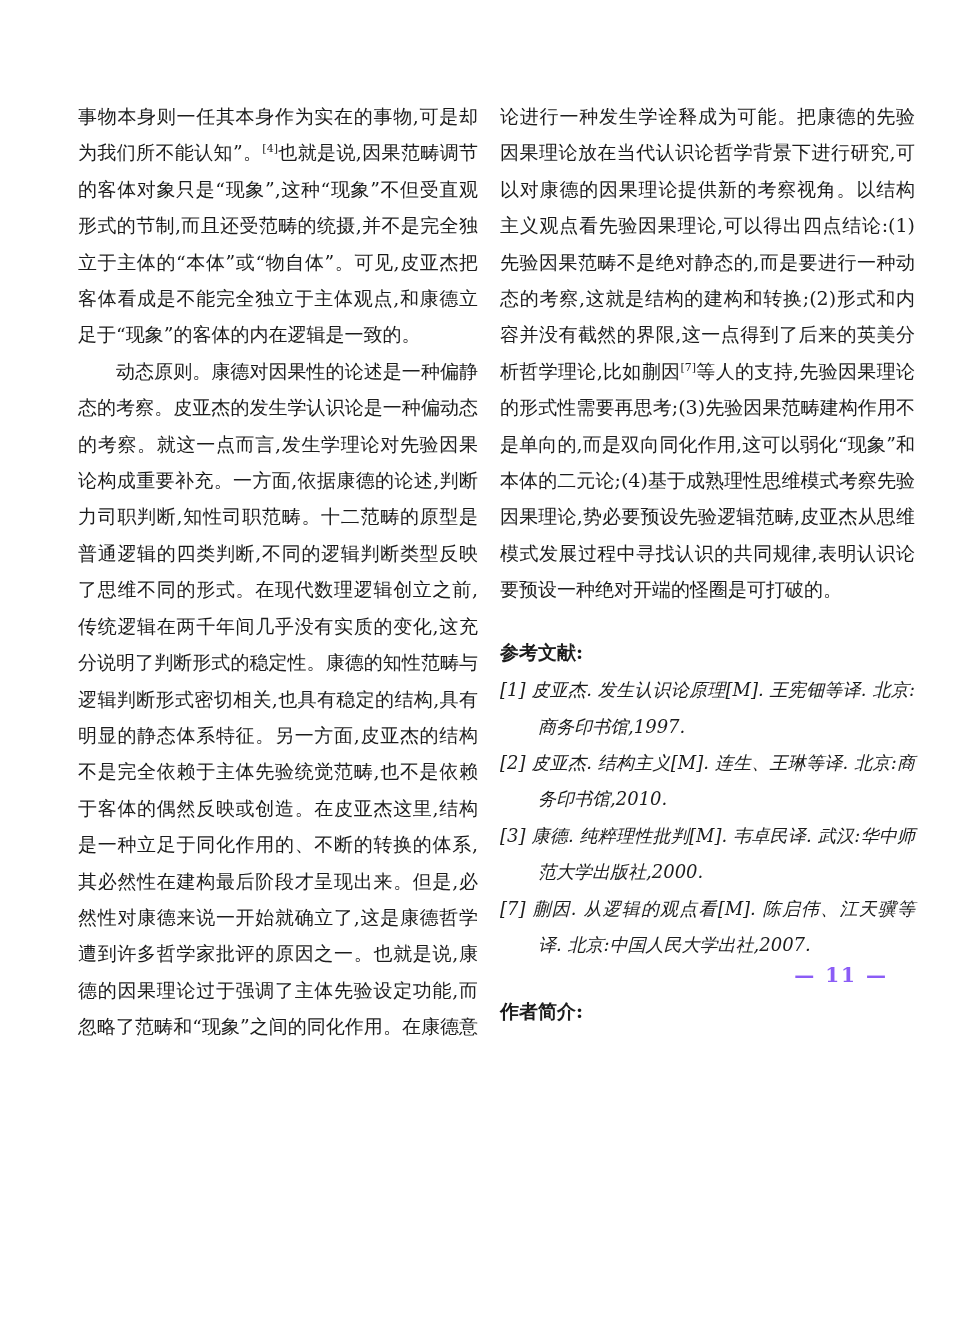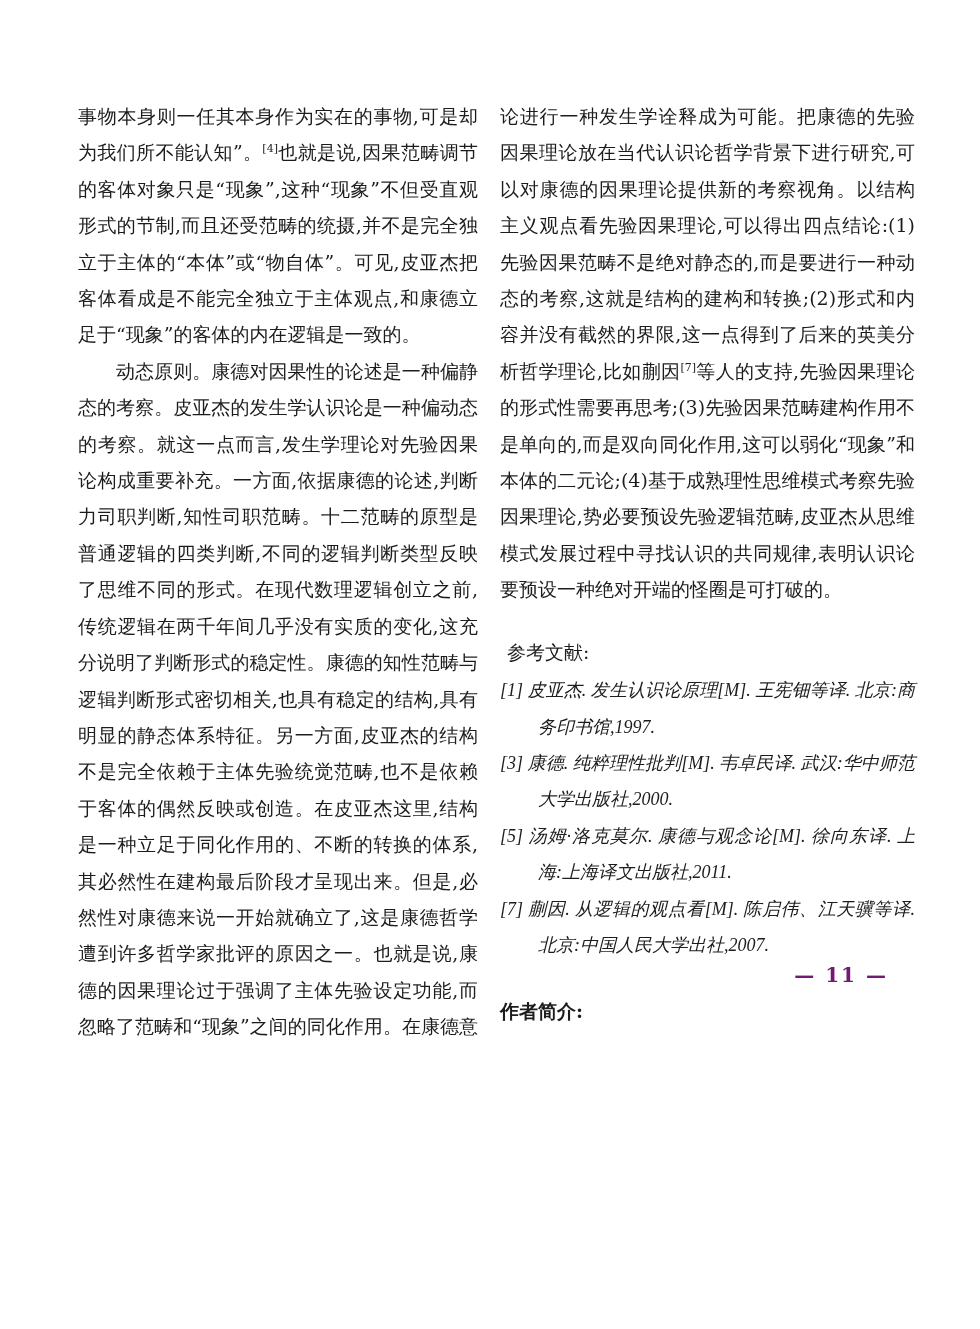--- a/index.html
+++ b/index.html
@@ -48,33 +48,32 @@
 
   .section-heading {
     margin: 0;
     font-size: 21px;
     font-weight: bold;
     text-indent: 2em;
     line-height: 36.4px;
   }
 
   .refs-heading {
-    margin: 26px 0 2px 7px;
+    margin: 26px 0 2px 0;
     font-size: 19px;
-    font-weight: normal;
+    font-weight: bold;
     line-height: 36.4px;
   }
   .ref {
     padding-left: 38px;
     text-indent: -38px;
     font-size: 18px;
     line-height: 36.4px;
     font-style: italic;
     text-align: justify;
-    font-family: Liberation Serif, serif;
   }
   .ref.latin { font-style: normal; }
 
   .author-bio {
     margin-top: 30px;
     padding-left: 95px;
     text-indent: -95px;
     font-size: 18px;
     line-height: 36.4px;
     text-align: justify;
@@ -85,21 +84,21 @@
     font-size: 19px;
   }
 
   .page-number {
     position: absolute;
     right: 92px;
     bottom: 60px;
     font-size: 20px;
     font-weight: bold;
     letter-spacing: 2px;
-    color: #701a75;
+    color: #8b5cf6;
   }
 </style>
 </head>
 <body>
 
 <div class="page">
 
   <div class="columns">
 
     <div class="col col-left">
@@ -115,22 +114,22 @@
     </div>
 
     <div class="col col-right">
 
       <p class="body-para no-indent"><span>论进行一种发生学诠释成为可能。把康德的先验因果理论放在当代认识论哲学背景下进行研究,可以对康德的因果理论提供新的考察视角。以结构主义观点看先验因果理论,可以得出四点结论:(1)先验因果范畴不是绝对静态的,而是要进行一种动态的考察,这就是结构的建构和转换;(2)形式和内容并没有截然的界限,这一点得到了后来的英美分析哲学理论,比如蒯因</span><sup class="cite">[7]</sup><span>等人的支持,先验因果理论的形式性需要再思考;(3)先验因果范畴建构作用不是单向的,而是双向同化作用,这可以弱化“现象”和本体的二元论;(4)基于成熟理性思维模式考察先验因果理论,势必要预设先验逻辑范畴,皮亚杰从思维模式发展过程中寻找认识的共同规律,表明认识论要预设一种绝对开端的怪圈是可打破的。</span></p>
 
       <div class="refs-heading">参考文献:</div>
 
       <div class="refs">
         <div class="ref">[1] 皮亚杰. 发生认识论原理[M]. 王宪钿等译. 北京:商务印书馆,1997.</div>
+        <div class="ref">[2] 皮亚杰. 结构主义[M]. 连生、王琳等译. 北京:商务印书馆,2010.</div>
         <div class="ref">[3] 康德. 纯粹理性批判[M]. 韦卓民译. 武汉:华中师范大学出版社,2000.</div>
-        <div class="ref">[5] 汤姆·洛克莫尔. 康德与观念论[M]. 徐向东译. 上海:上海译文出版社,2011.</div>
         <div class="ref">[7] 蒯因. 从逻辑的观点看[M]. 陈启伟、江天骥等译. 北京:中国人民大学出社,2007.</div>
       </div>
 
       <div class="author-bio"><span class="bio-label">作者简介:</span></div>
 
     </div>
 
   </div>
 
   <div class="page-number">— 11 —</div>

